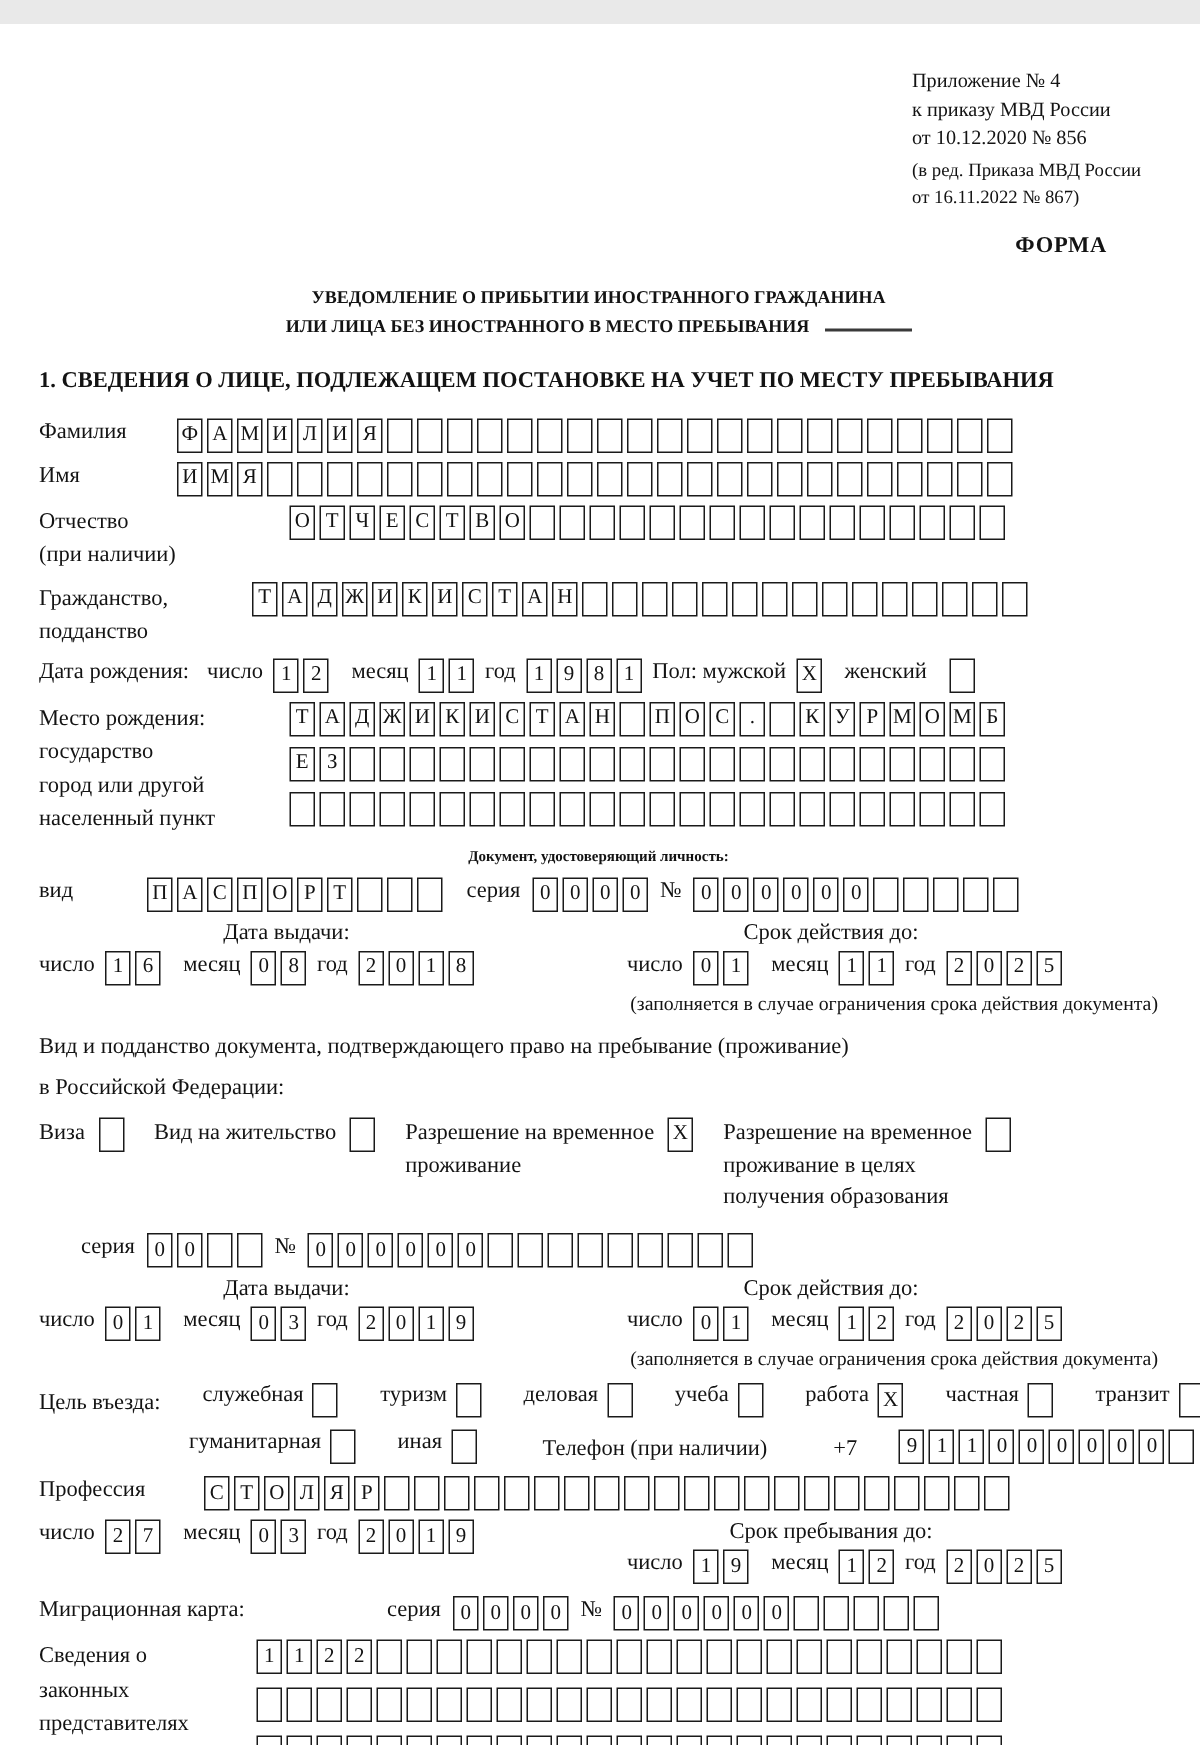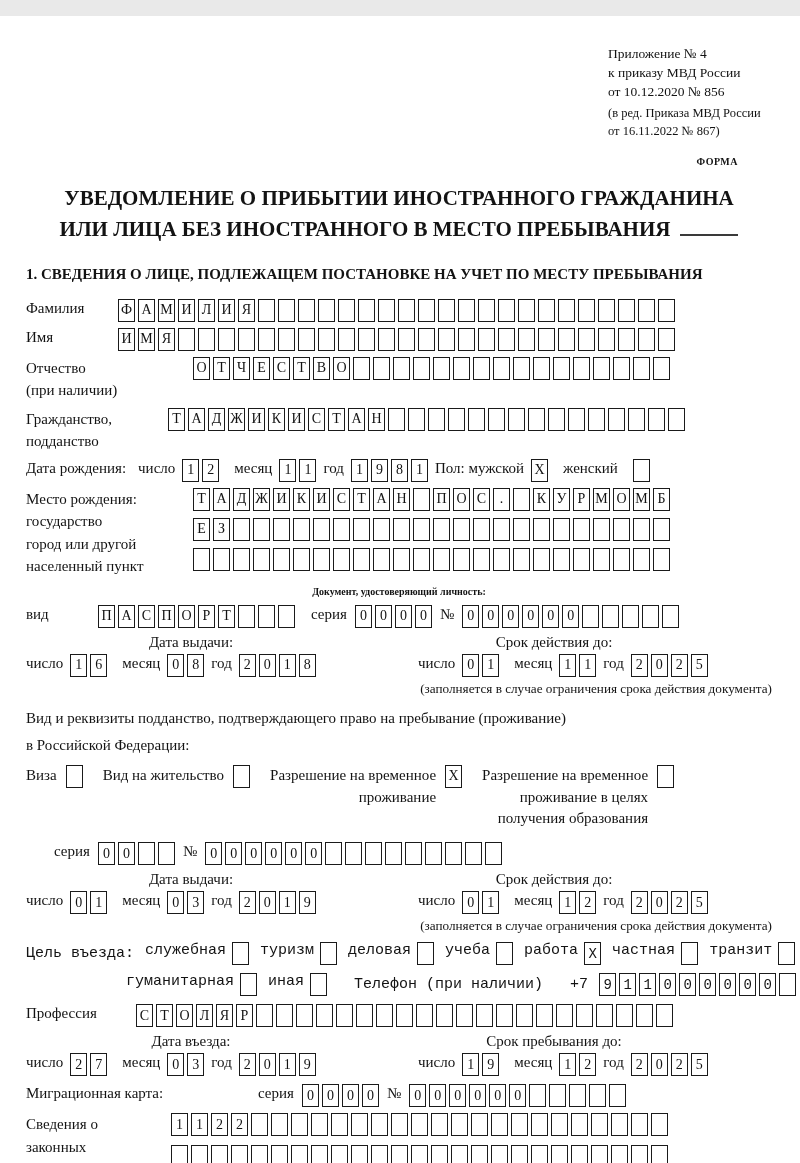--- a/index.html
+++ b/index.html
@@ -15,23 +15,23 @@
   .cell {
     display: inline-flex; align-items: center; justify-content: center;
     width: 17px; height: 23px; border: 1.5px solid #1a1a1a;
     font-size: 14px; line-height: 1; flex: 0 0 auto; background: #fff;
   }
   .frow { display: flex; align-items: flex-start; margin-bottom: 6px; }
   .lbl { flex: 0 0 auto; line-height: 1.3; }
   
   .appendix { margin-left: 582px; width: 190px; font-size: 13.5px; line-height: 1.42; }
   .appendix .small { font-size: 12.5px; margin-top: 4px; line-height: 1.38; }
-  .forma { text-align: right; padding-right: 34px; font-weight: bold; font-size: 10px; margin-top: 16px; letter-spacing: .5px; }
+  .forma { text-align: right; padding-right: 34px; font-weight: bold; font-size: 15px; margin-top: 16px; letter-spacing: .5px; }
   
-  .title { text-align: center; font-weight: bold; font-size: 21px; line-height: 1.5; margin-top: 16px; }
+  .title { text-align: center; font-weight: bold; font-size: 12px; line-height: 1.5; margin-top: 16px; }
   .blank-line { display: inline-block; width: 58px; border-bottom: 2px solid #3a3a3a; margin-left: 10px; vertical-align: baseline; height: 14px; }
   .sec-heading { font-weight: bold; font-size: 15px; margin-top: 20px; margin-bottom: 16px; }
   
   .w-name { width: 92px; }
   .w-patr { width: 167px; }
   .w-cit  { width: 142px; }
   .w-repr { width: 145px; line-height: 1.55; }
   .multiline div { line-height: 1.5; }
   
   .ig { display: inline-flex; align-items: flex-start; gap: 7px; }
@@ -42,23 +42,23 @@
   .dp-left { width: 378px; flex: 0 0 auto; }
   .dp-right { flex: 1; }
   .dp-head-l { width: 330px; text-align: center; margin-bottom: 3px; }
   .dp-head-r { width: 240px; text-align: center; margin-bottom: 3px; margin-left: 30px; }
   .dp-row { display: flex; align-items: flex-start; gap: 7px; }
   .note { text-align: right; font-size: 13.2px; margin-top: 4px; margin-bottom: 8px; }
   .intro { line-height: 1.8; margin-top: 4px; }
   
   .opts { display: flex; gap: 20px; margin-top: 6px; margin-bottom: 12px; align-items: flex-start; }
   .opt { display: inline-flex; gap: 9px; align-items: flex-start; }
-  .opt .olines { text-align: right; line-height: 1.45; }
+  .opt .olines { text-align: left; line-height: 1.45; }
   
-  .purpose-row { display: flex; align-items: center; gap: 11px; margin-bottom: 8px; flex-wrap: nowrap; font-family: Liberation Mono, monospace; }
+  .purpose-row { display: flex; align-items: flex-end; gap: 28px; margin-bottom: 8px; flex-wrap: nowrap; }
   .pitem { display: inline-flex; gap: 6px; align-items: flex-start; white-space: nowrap; }
   .indent100 { margin-left: 100px; }
 </style>
 </head>
 <body>
 
 <div class="sheet">
 
   <div class="appendix">
     <div>Приложение № 4</div>
@@ -416,21 +416,21 @@
             <span class="cell">0</span>
             <span class="cell">2</span>
             <span class="cell">5</span>
           </span>
       </div>
     </div>
   </div>
   <div class="note">(заполняется в случае ограничения срока действия документа)</div>
 
   <div class="intro">
-    <div>Вид и реквизиты подданство, подтверждающего право на пребывание (проживание)</div>
+    <div>Вид и подданство документа, подтверждающего право на пребывание (проживание)</div>
     <div>в Российской Федерации:</div>
   </div>
 
   <div class="opts">
     <span class="opt">
       <span class="olines">Виза</span>
       <span class="cells">
           <span class="cell"></span>
         </span>
     </span>
@@ -640,21 +640,20 @@
         <span class="cell"></span>
         <span class="cell"></span>
         <span class="cell"></span>
         <span class="cell"></span>
         <span class="cell"></span>
       </span>
   </div>
 
   <div class="datepair">
     <div class="dp-left">
-      <div class="dp-head-l">Дата въезда:</div>
       <div class="dp-row">
         <span class="lbl">число</span>
         <span class="cells">
             <span class="cell">2</span>
             <span class="cell">7</span>
           </span>
         <span class="lbl ml8">месяц</span>
         <span class="cells">
             <span class="cell">0</span>
             <span class="cell">3</span>

